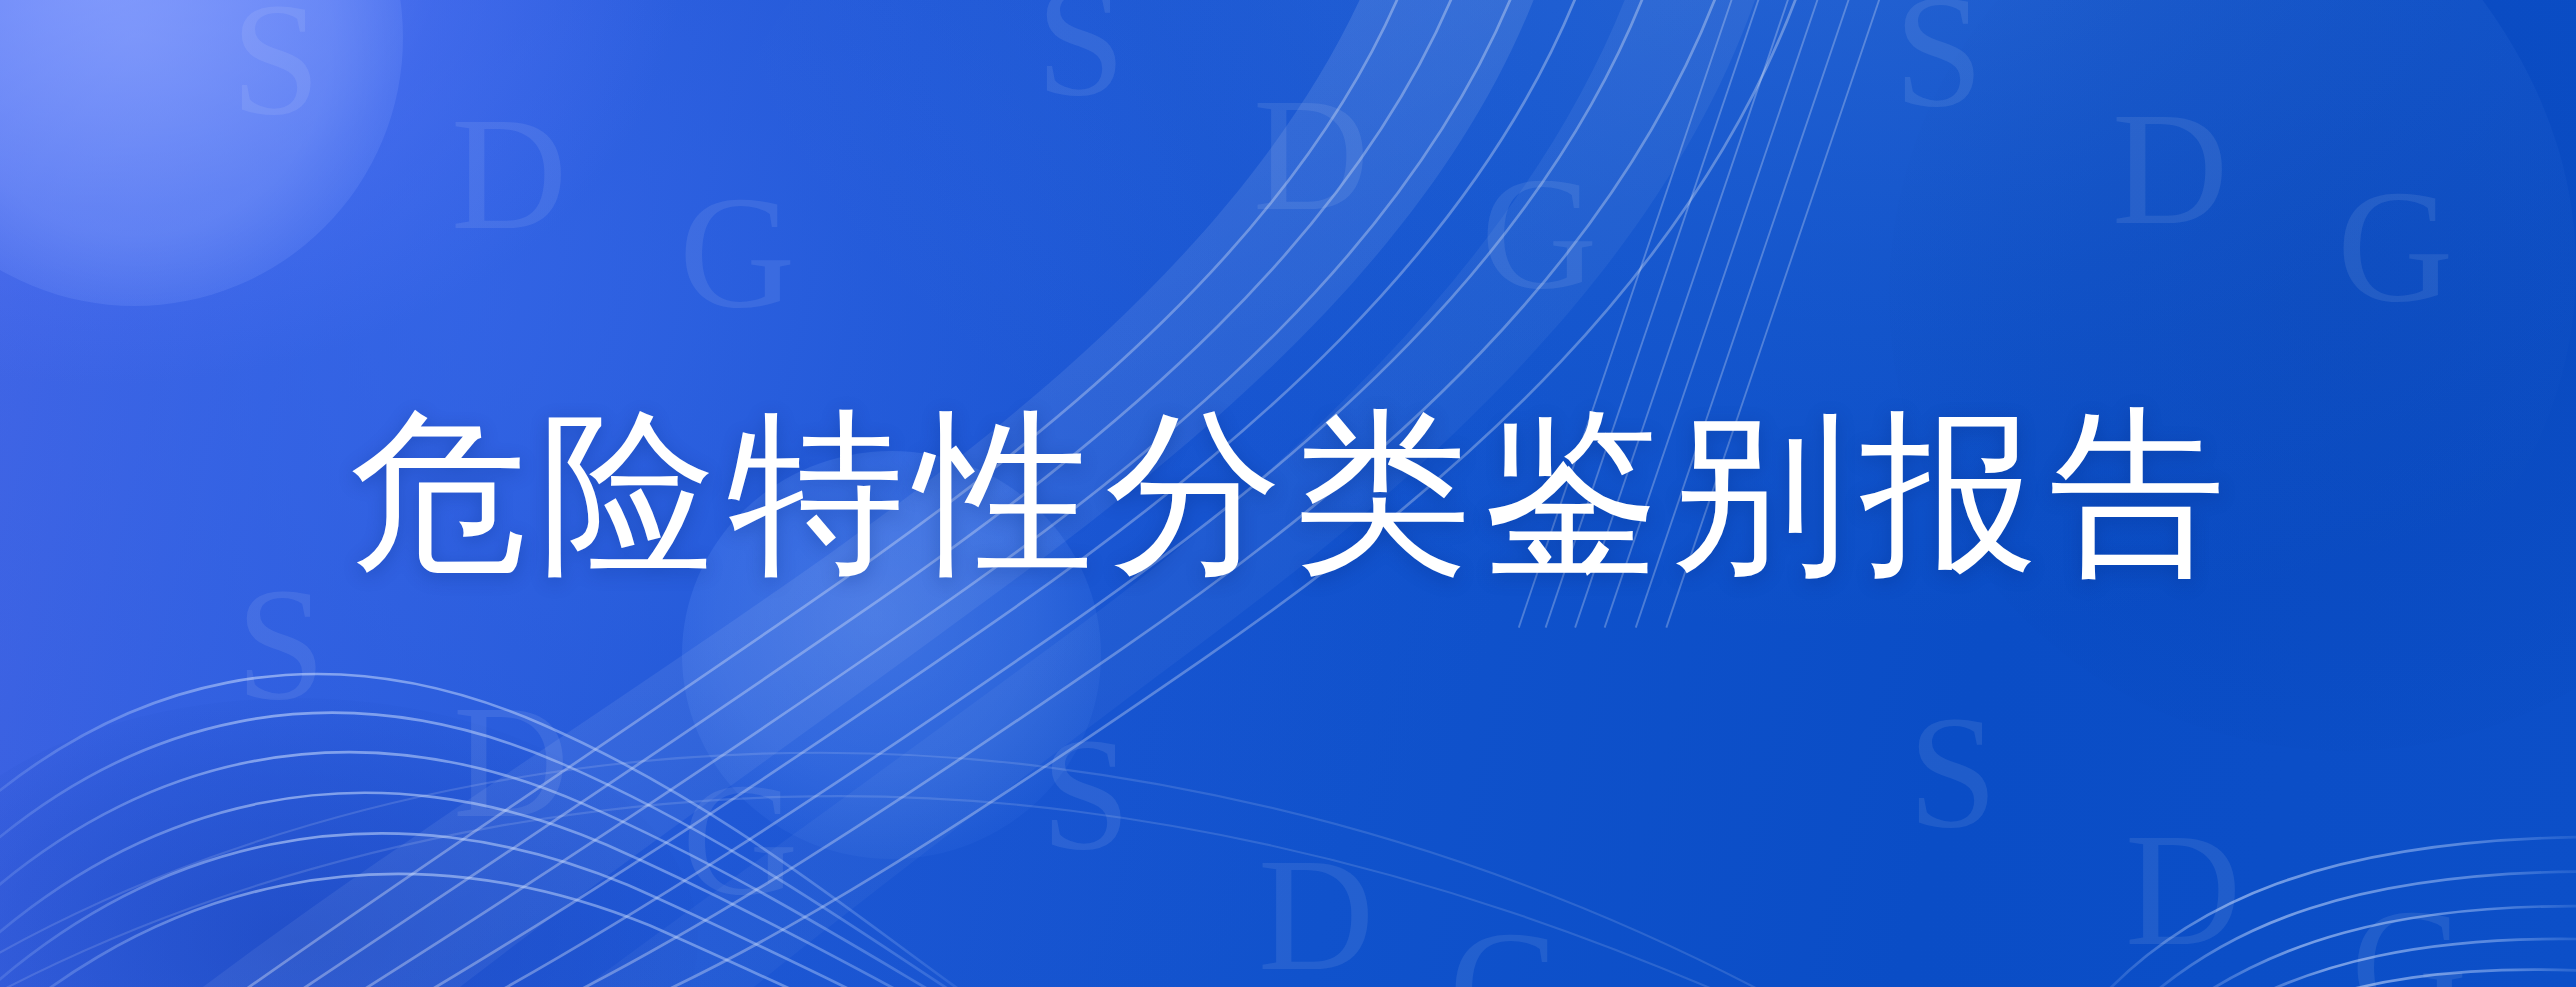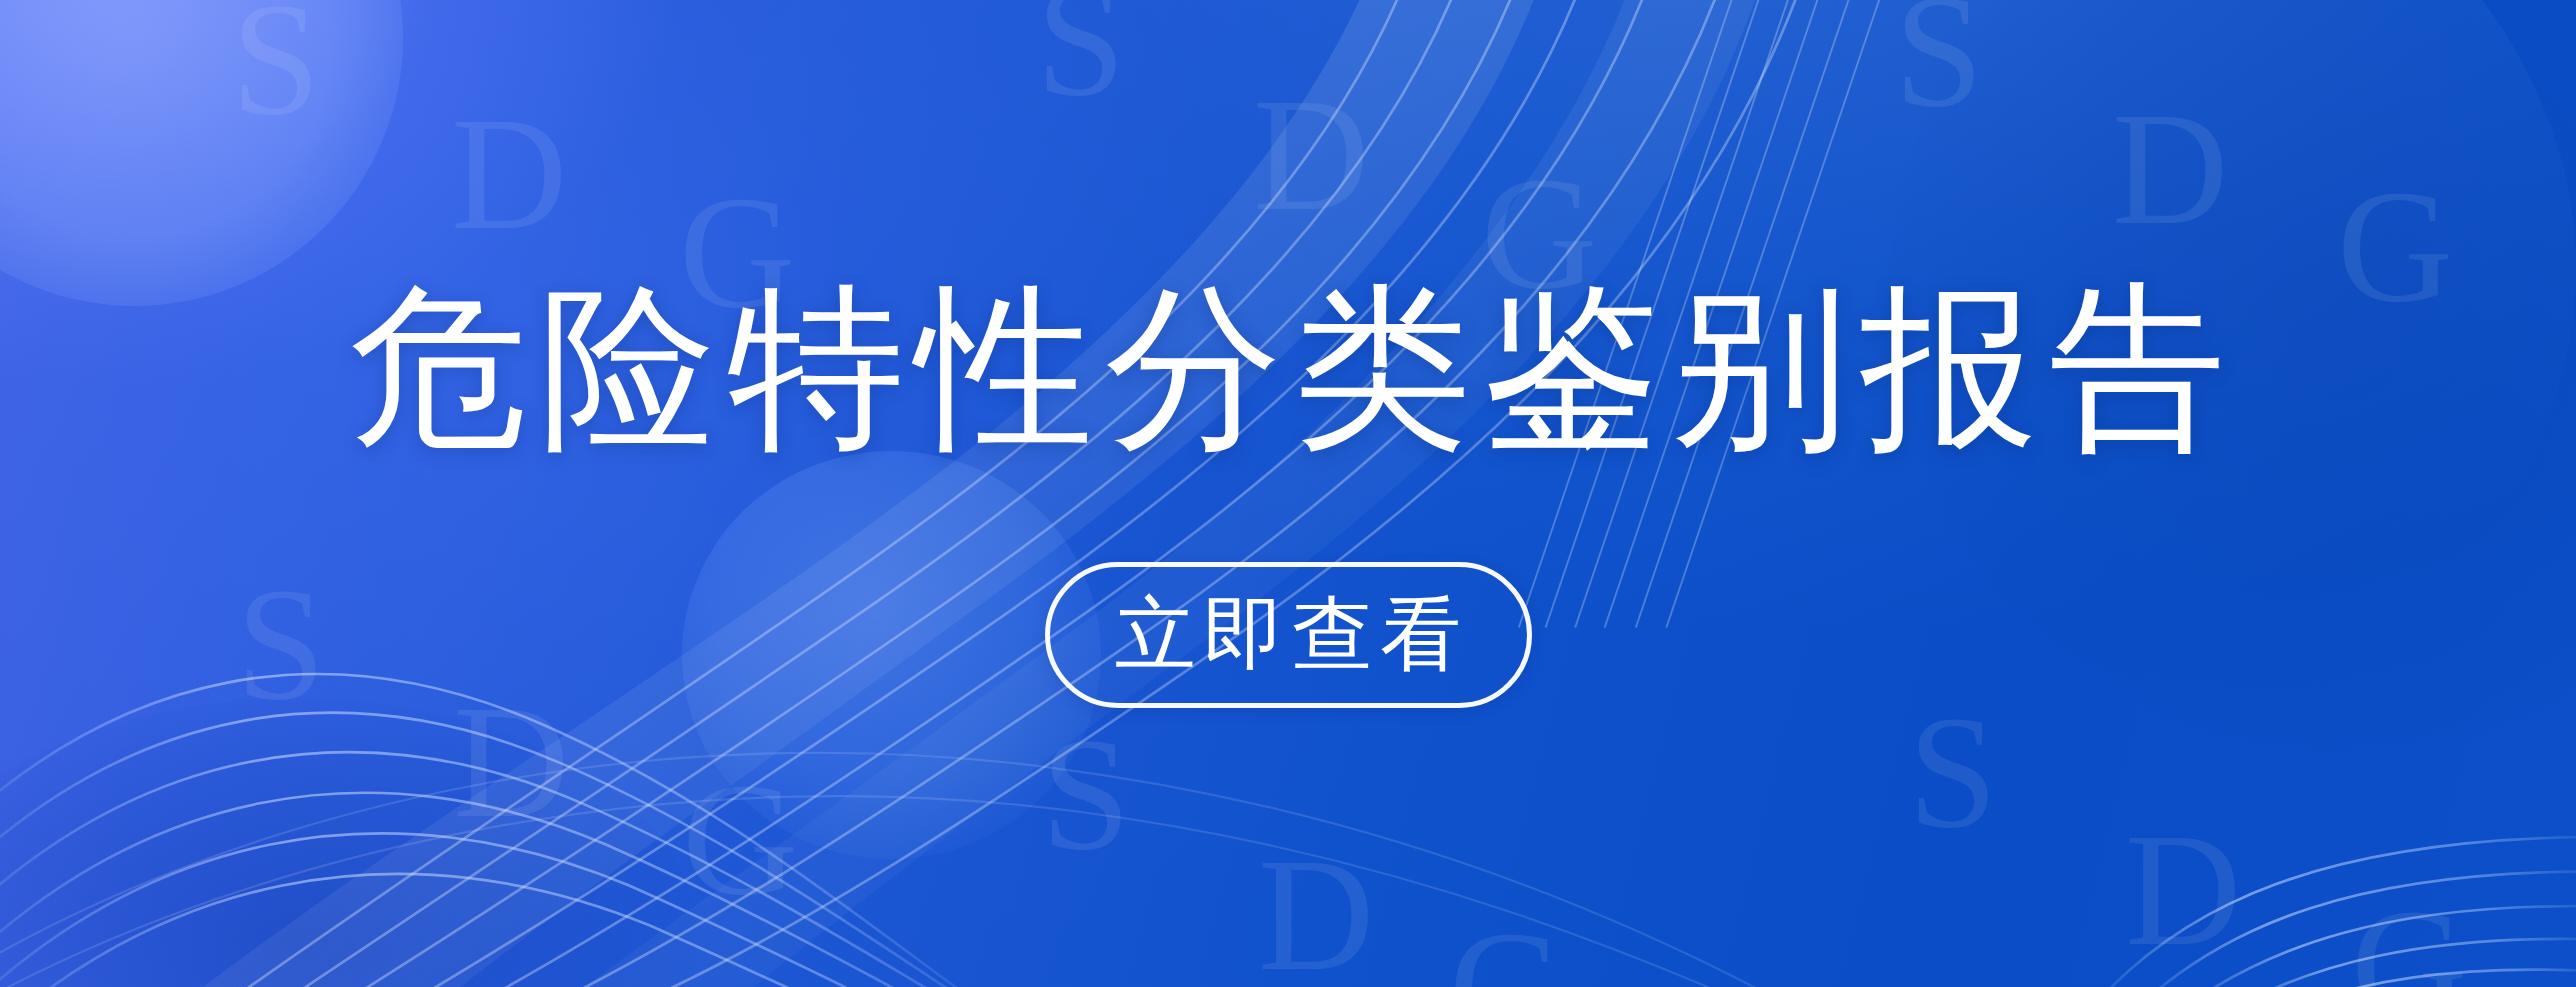--- a/index.html
+++ b/index.html
@@ -187,19 +187,16 @@
     <span class="wm" style="left: 1258px; top: 835px; font-size: 161px; color: rgba(255, 255, 255, 0.086);">D</span>
     <span class="wm" style="left: 1449px; top: 907px; font-size: 161px; color: rgba(255, 255, 255, 0.086);">G</span>
     <span class="wm" style="left: 1908px; top: 692px; font-size: 161px; color: rgba(255, 255, 255, 0.086);">S</span>
     <span class="wm" style="left: 2125px; top: 810px; font-size: 161px; color: rgba(255, 255, 255, 0.086);">D</span>
     <span class="wm" style="left: 2351px; top: 885px; font-size: 161px; color: rgba(255, 255, 255, 0.086);">G</span>
   </div>
 
   <div class="content">
     <h1 class="title">危险特性分类鉴别报告</h1>
 
-    <div class="cta">
-      <span class="cta-label">立即查看</span>
-    </div>
   </div>
 
 </div>
 
 
 </body></html>

